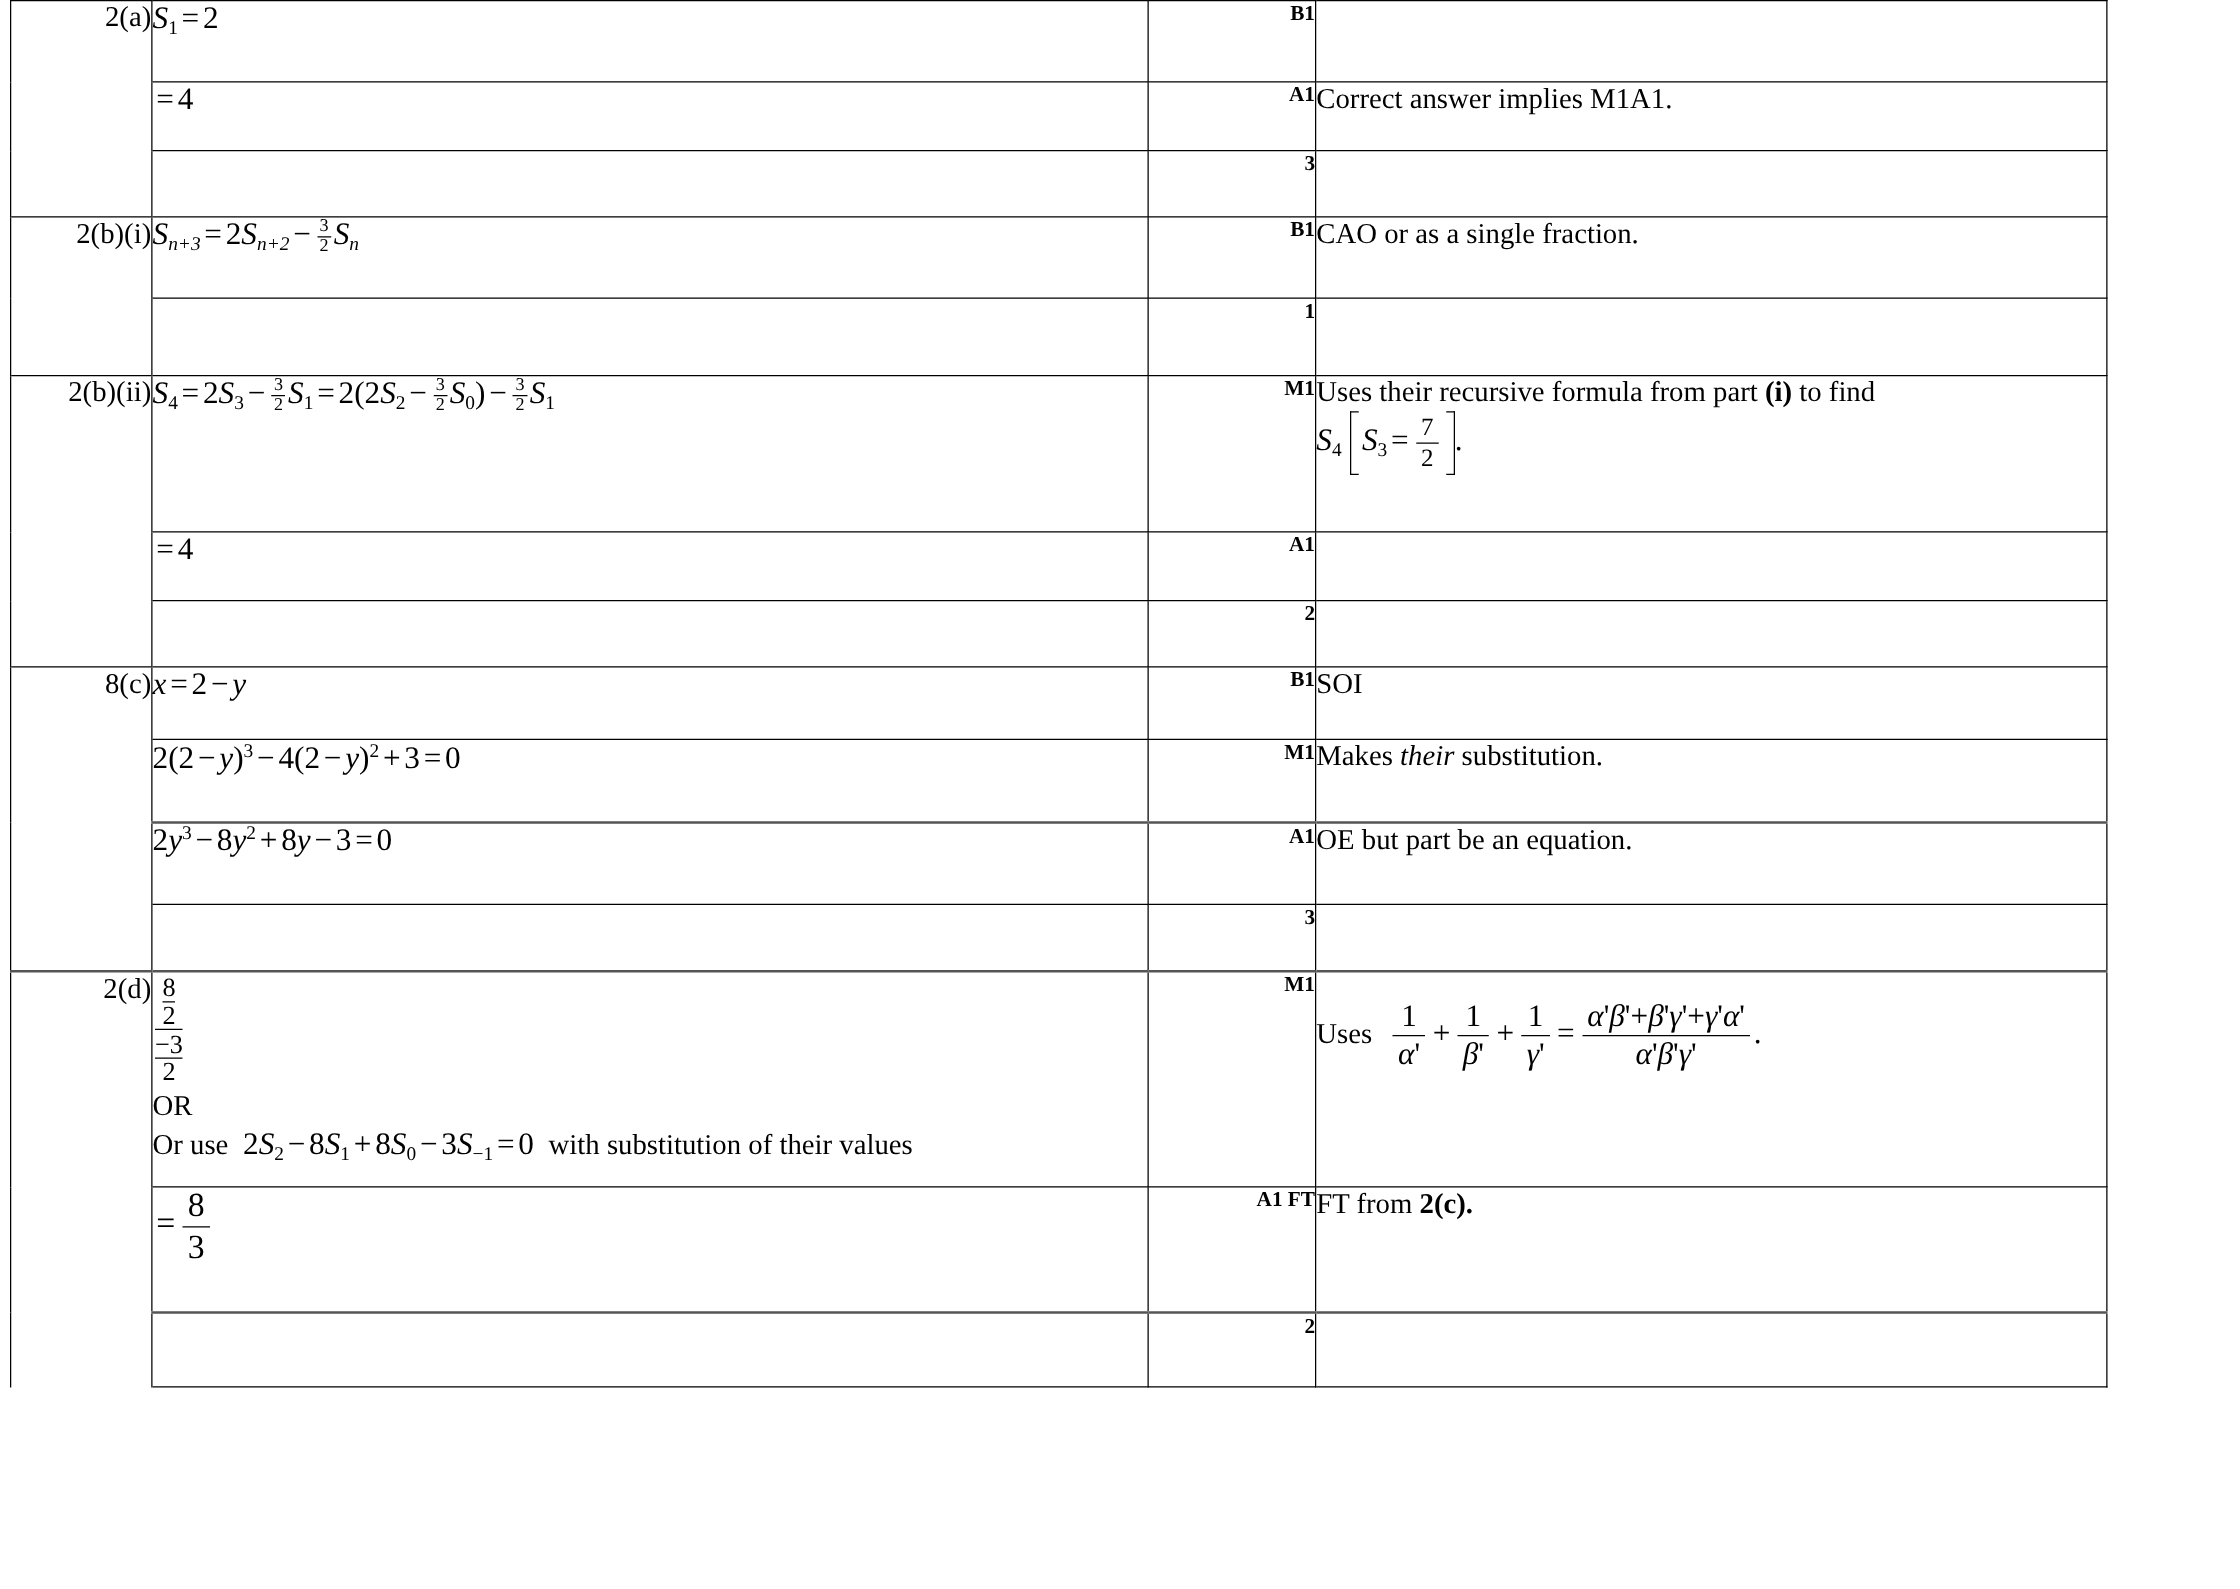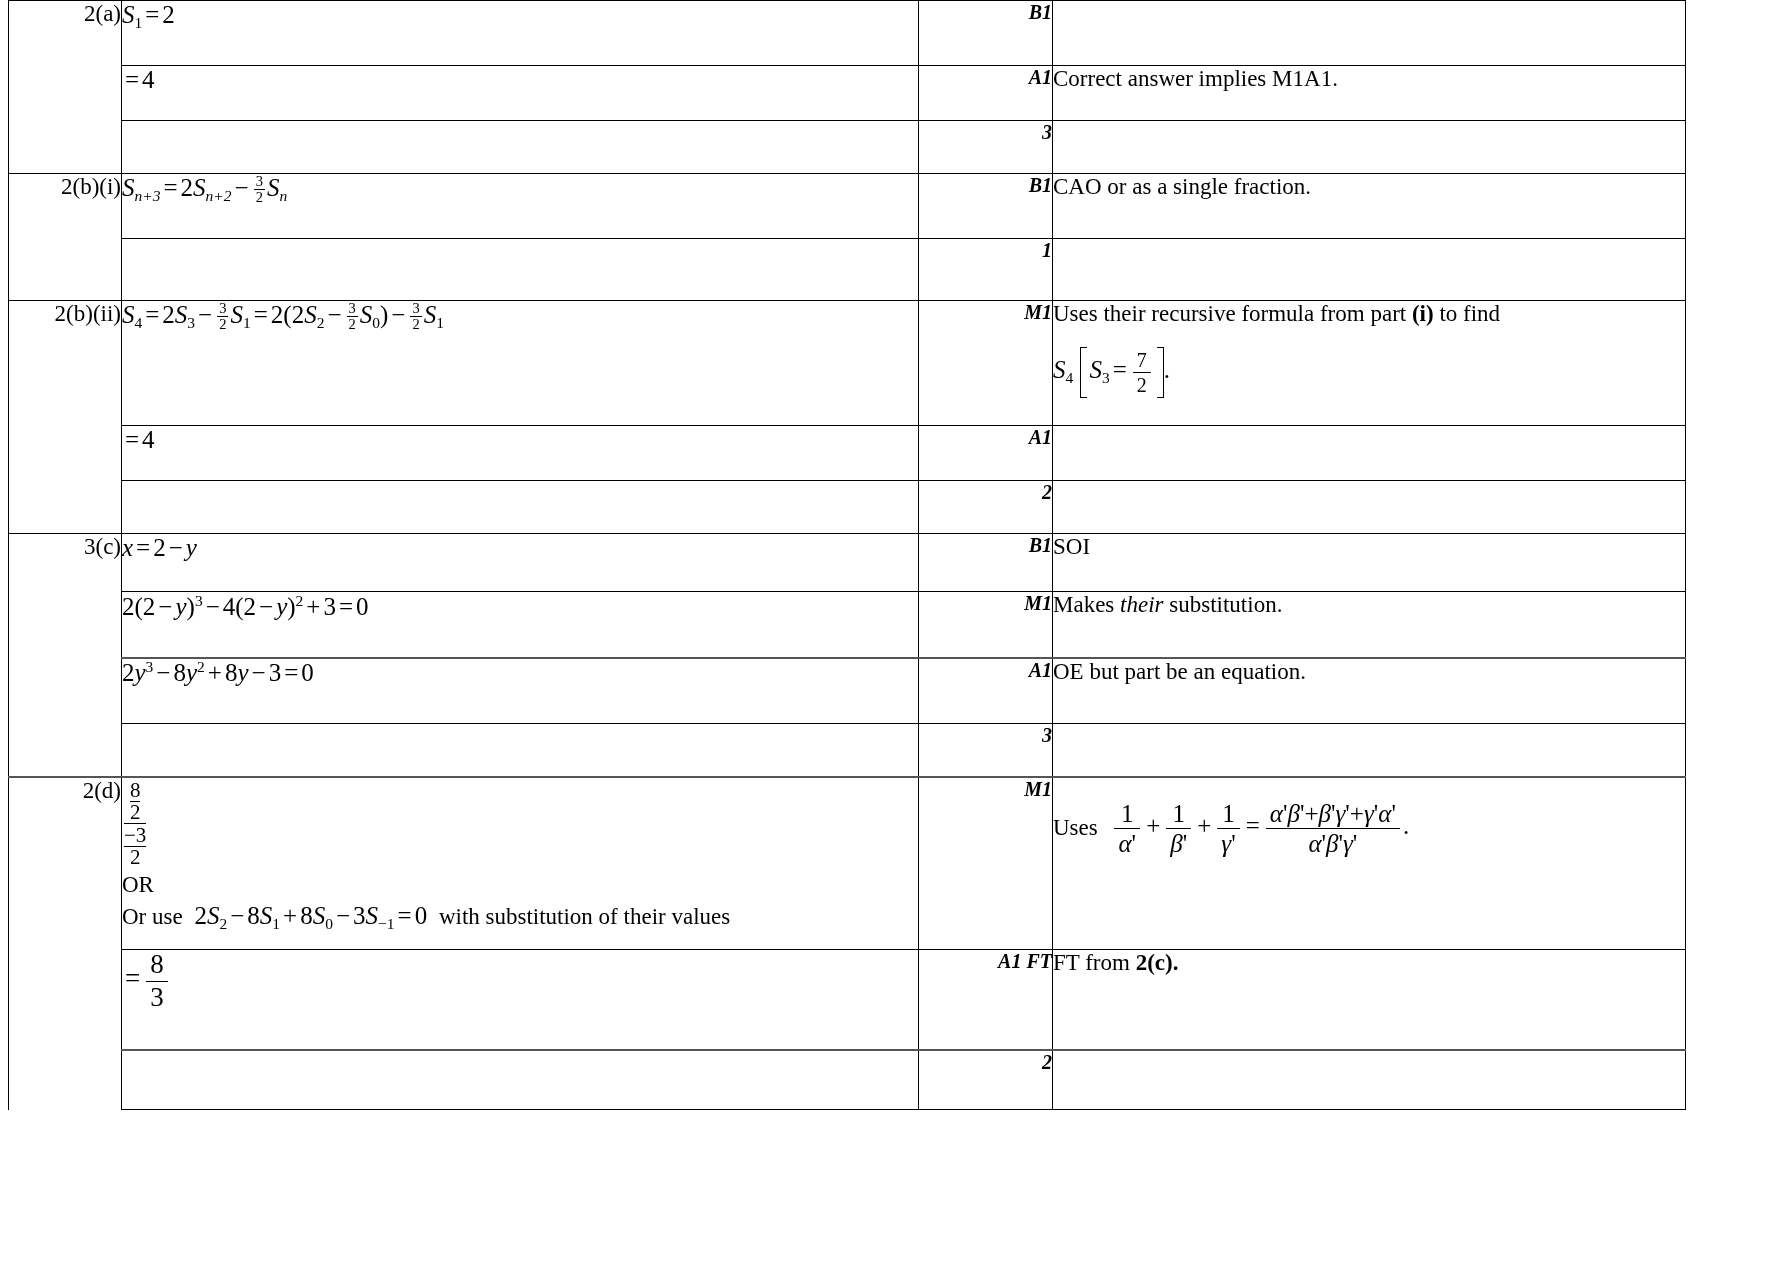--- a/index.html
+++ b/index.html
@@ -58,22 +58,21 @@
   td.qcell.notop { border-top: none; }
 
   td.work {
     padding: 7px 0 6px 14px;
     font-size: 23px;
   }
   td.mark {
     text-align: right;
     padding: 8px 14px 0 4px;
     font-weight: bold;
-    font-size: 20px;
-    font-style: italic;
+    font-size: 17px;
   }
   td.note {
     padding: 7px 8px 6px 8px;
     font-size: 23px;
   }
 
   .heavy-top { border-top: 2px solid #555 !important; }
 
   
   .m {
@@ -164,21 +163,21 @@
     border-bottom: 1.4px solid #000;
   }
   .brk::before { left: 0; border-left: 1.4px solid #000; }
   .brk::after { right: 0; border-right: 1.4px solid #000; }
 
   .bold { font-weight: bold; }
   .ital { font-style: italic; }
   .txt  { font-size: 23px; }
 
   .noteline { display: block; }
-  .note-math { margin-top: 20px; }
+  .note-math { margin-top: 2px; }
 </style>
 </head>
 <body>
 
 <div class="sheet">
 
 <table class="ms">
   <colgroup>
     <col class="c-q">
         <col class="c-work">
@@ -253,21 +252,21 @@
   </tr>
 
   <tr style="height:53px;">
     <td class="qcell blank notop"><span></span></td>
     <td class="work"><span></span></td>
     <td class="mark"><span>2</span></td>
     <td class="note"><span></span></td>
   </tr>
 
   <tr style="height:58px;">
-    <td class="qcell nobot"><span>3(c)</span></td>
+    <td class="qcell nobot"><span>8(c)</span></td>
     <td class="work">
       <span class="m"><span class="it">x</span><span class="op">=</span>2<span class="op">−</span><span class="it">y</span></span>
     </td>
     <td class="mark"><span>B1</span></td>
     <td class="note"><span>SOI</span></td>
   </tr>
 
   <tr style="height:66px;">
     <td class="qcell blank"><span></span></td>
     <td class="work">

